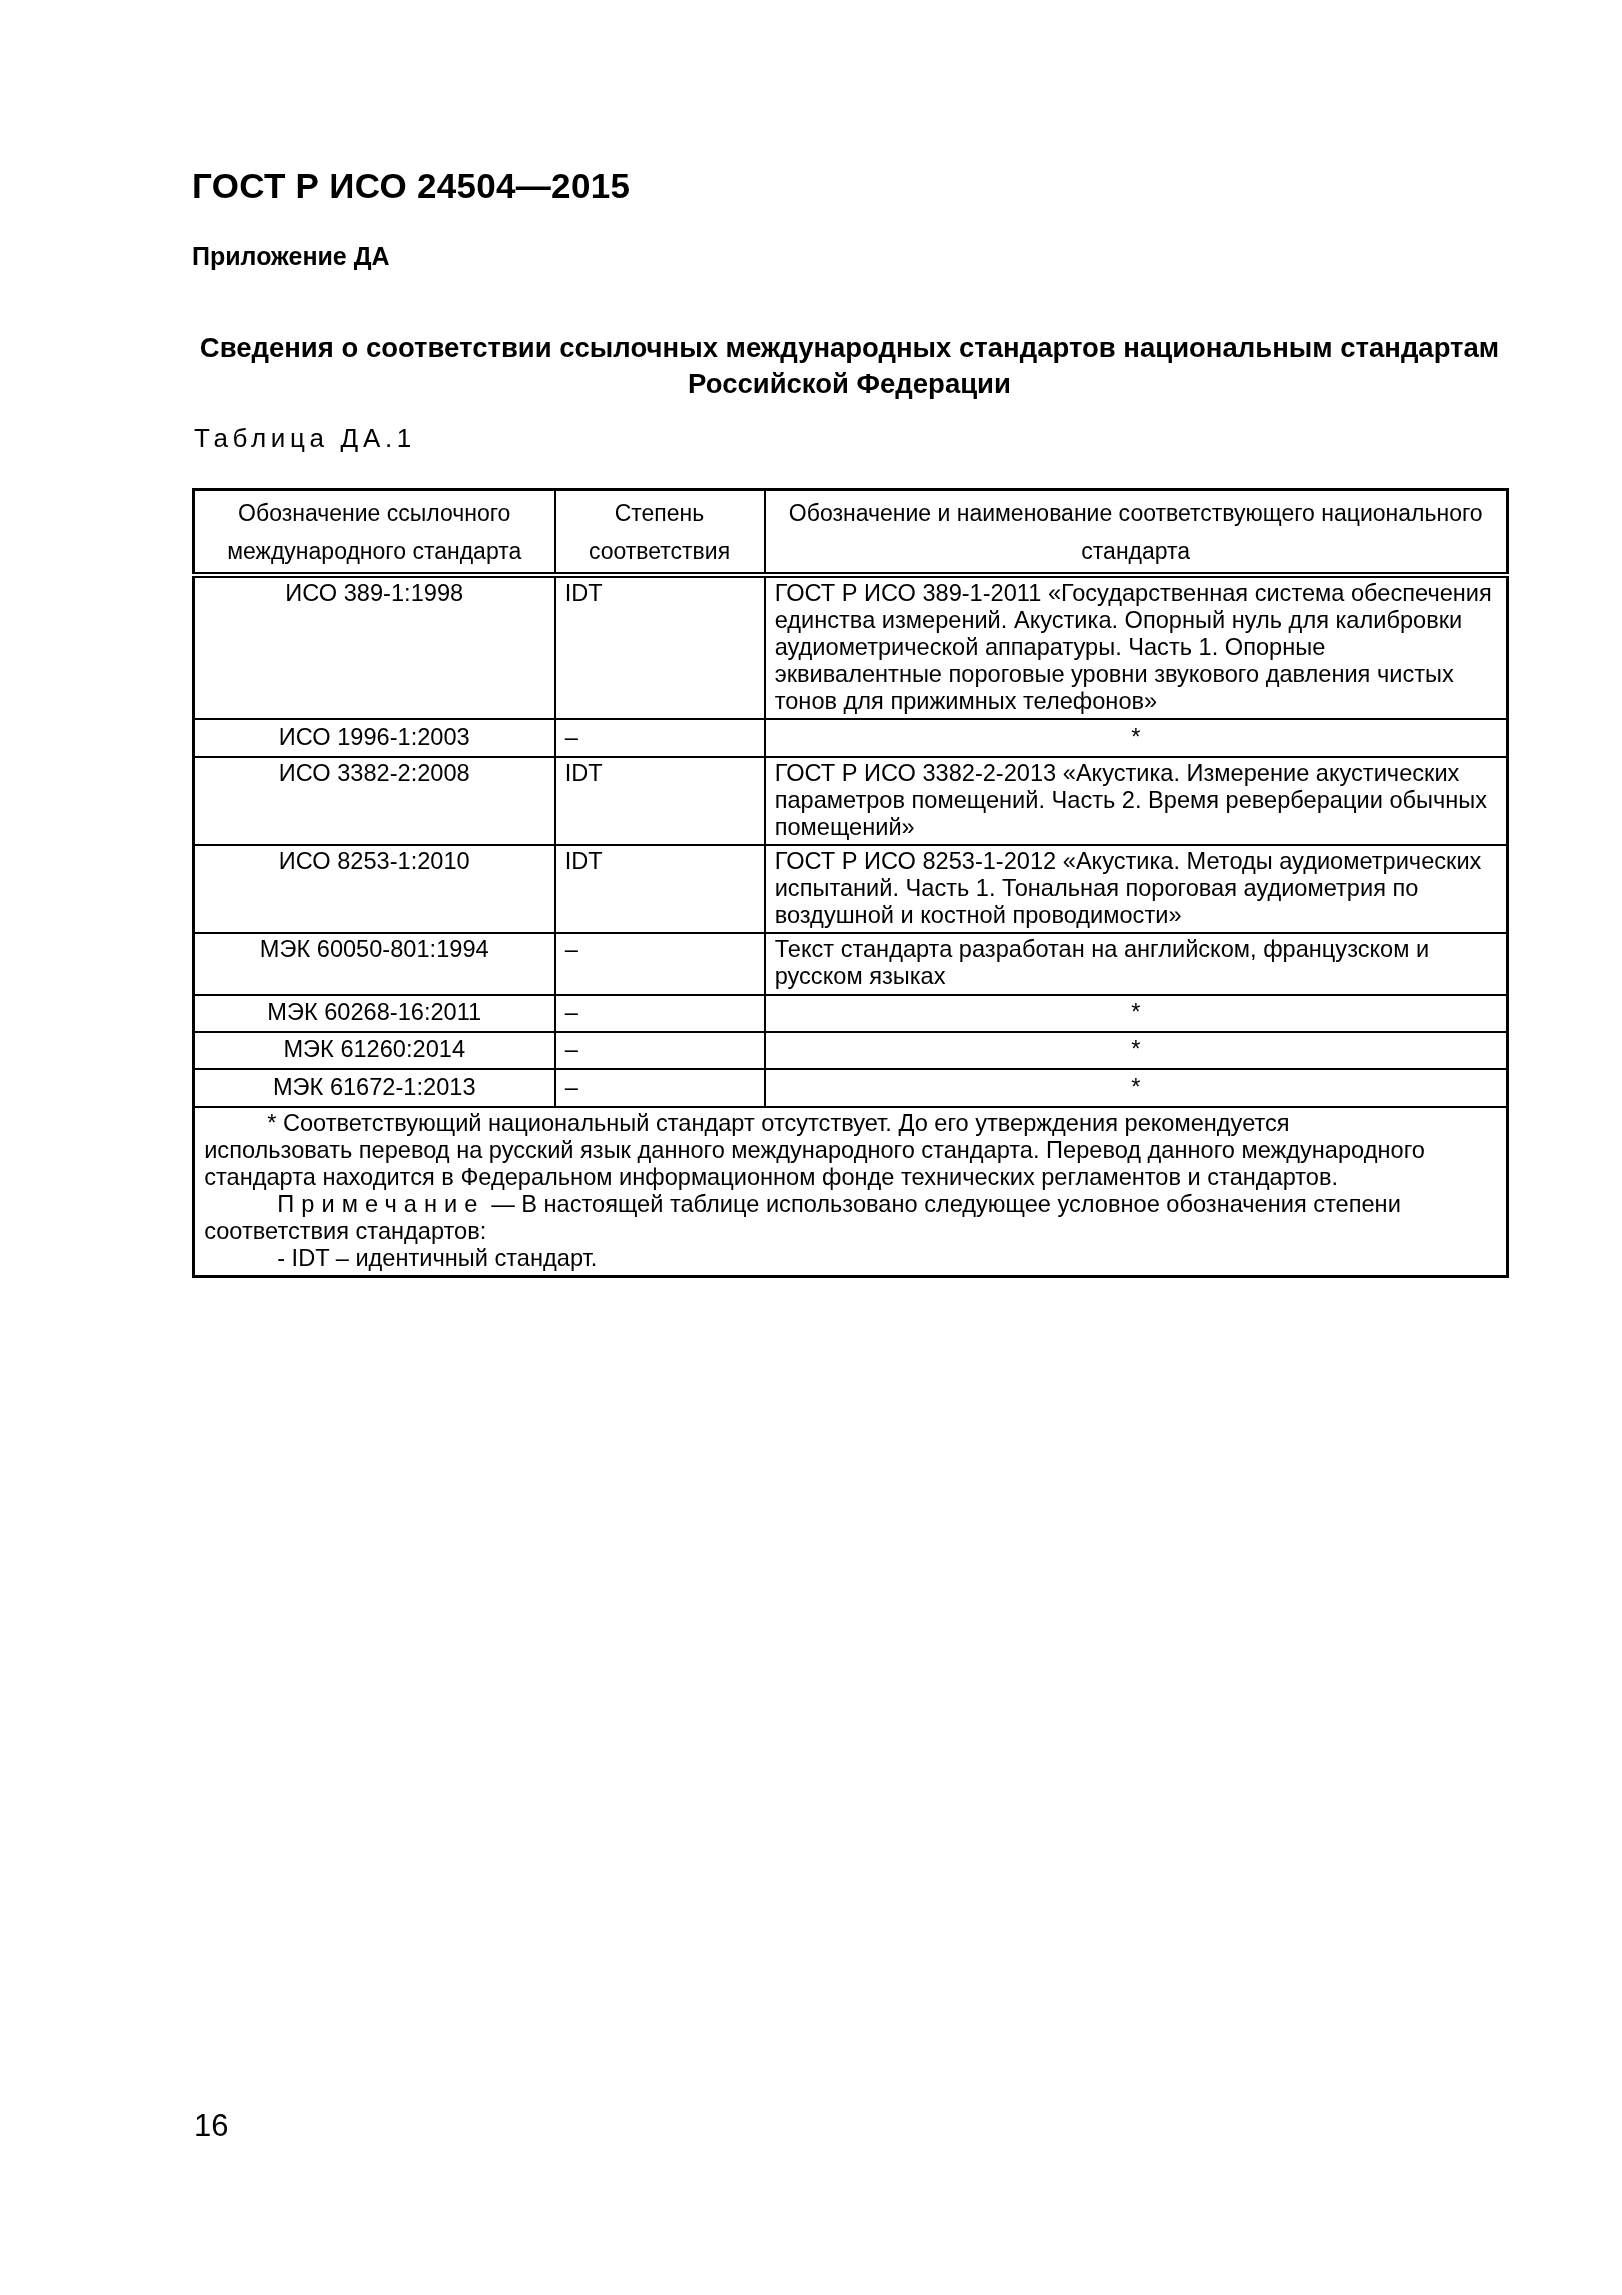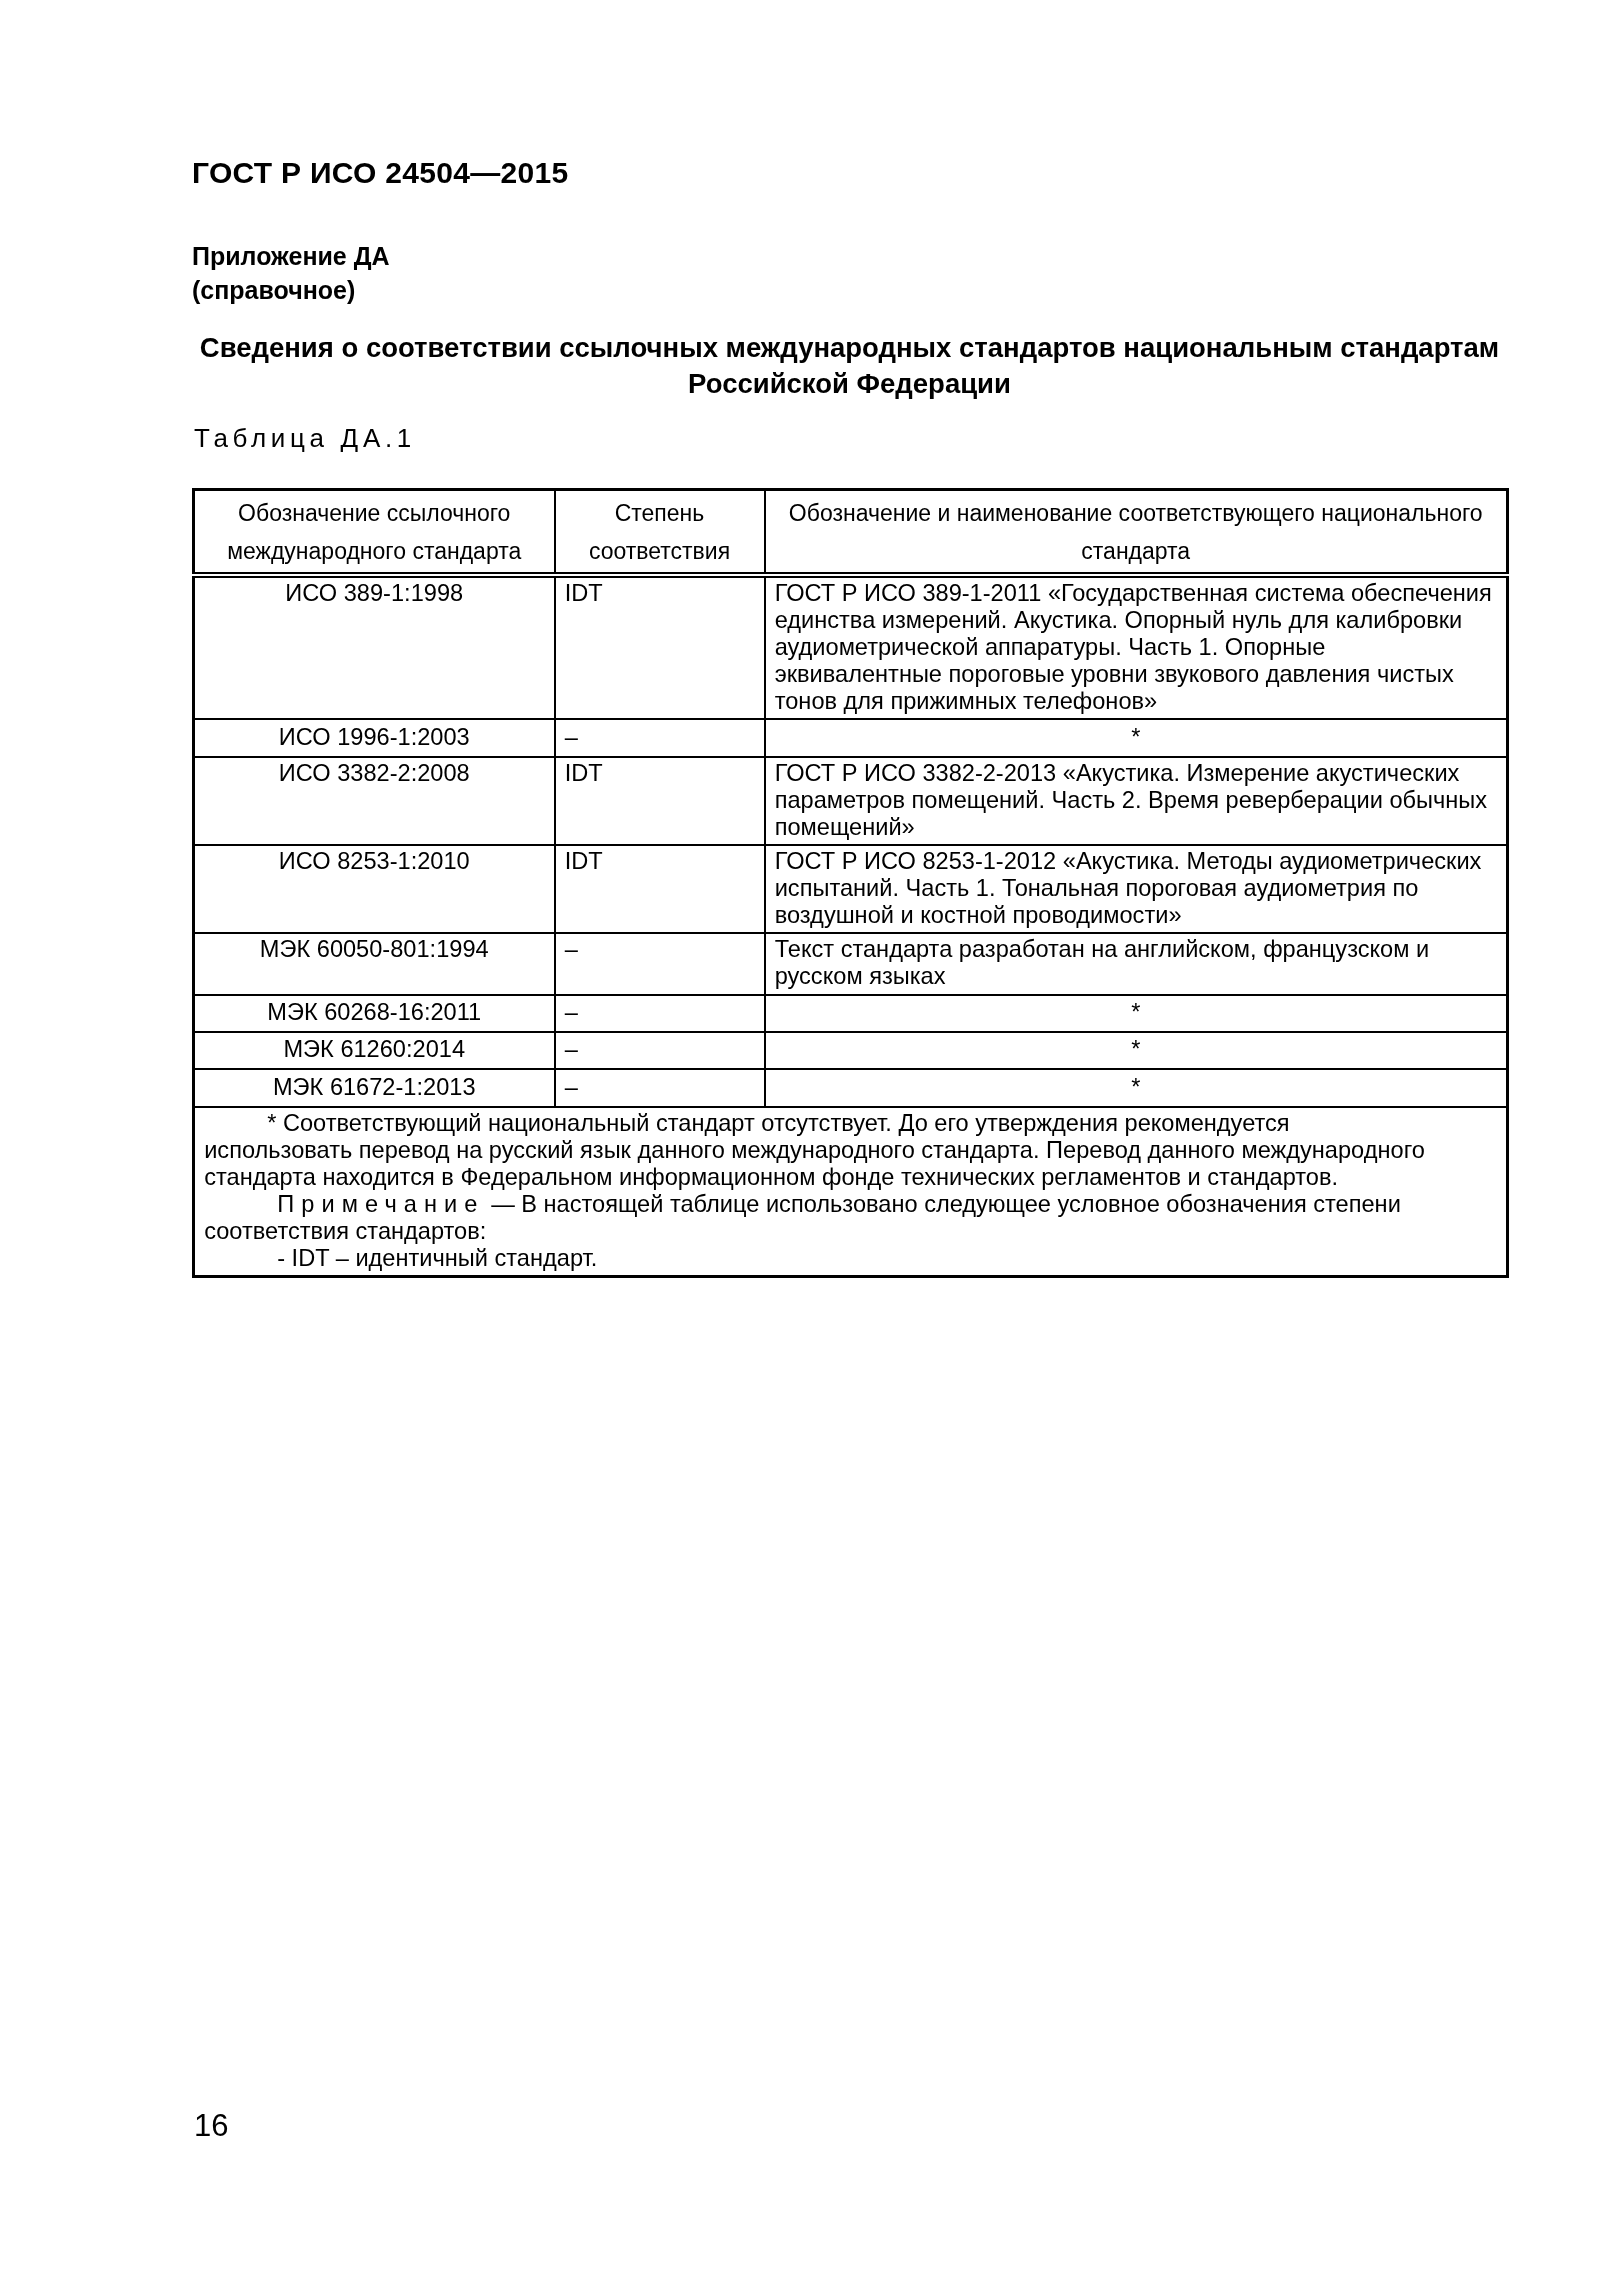--- a/index.html
+++ b/index.html
@@ -12,22 +12,22 @@
     width: 1623px;
     height: 2295px;
     background: #ffffff;
     color: #000000;
     font-family: "Liberation Sans", sans-serif;
     overflow: hidden;
   }
   .doc-code {
     position: absolute;
     left: 192px;
-    top: 156px;
-    font-size: 30px;
+    top: 166px;
+    font-size: 35px;
     font-weight: bold;
     letter-spacing: 0.3px;
   }
   .annex-heading {
     position: absolute;
     left: 192px;
     top: 239px;
     width: 1315px;
     text-align: left;
     font-size: 25px;
@@ -109,21 +109,20 @@
 </style>
 </head>
 <body>
 
 <div class="page">
 
   <div class="doc-code">ГОСТ Р ИСО 24504—2015</div>
 
   <div class="annex-heading">
     <div>Приложение ДА</div>
-    <div>(справочное)</div>
   </div>
 
   <div class="annex-title">Сведения о соответствии ссылочных международных стандартов национальным стандартам Российской Федерации</div>
 
   <div class="table-caption">Таблица ДА.1</div>
 
   <table class="std-table">
     <colgroup>
       <col class="c1">
       <col class="c2">

